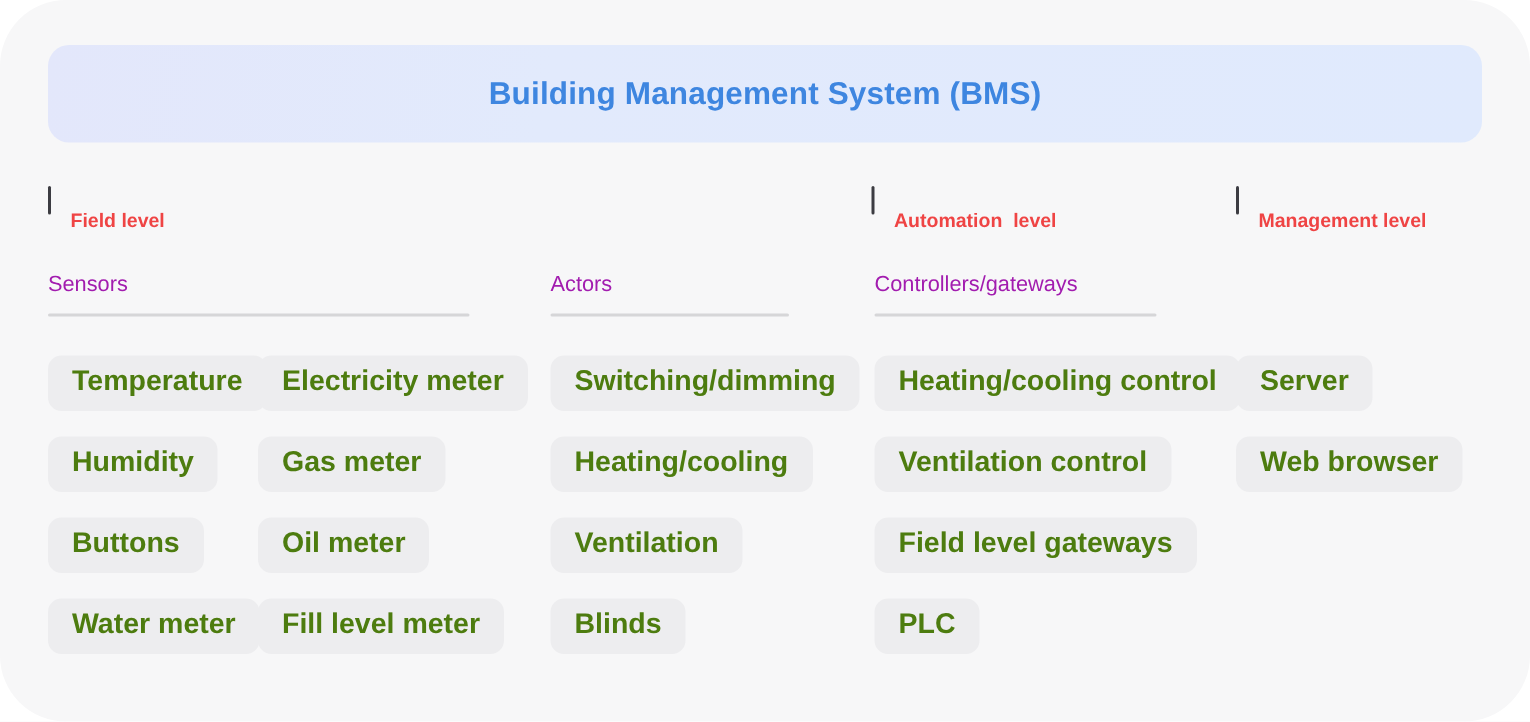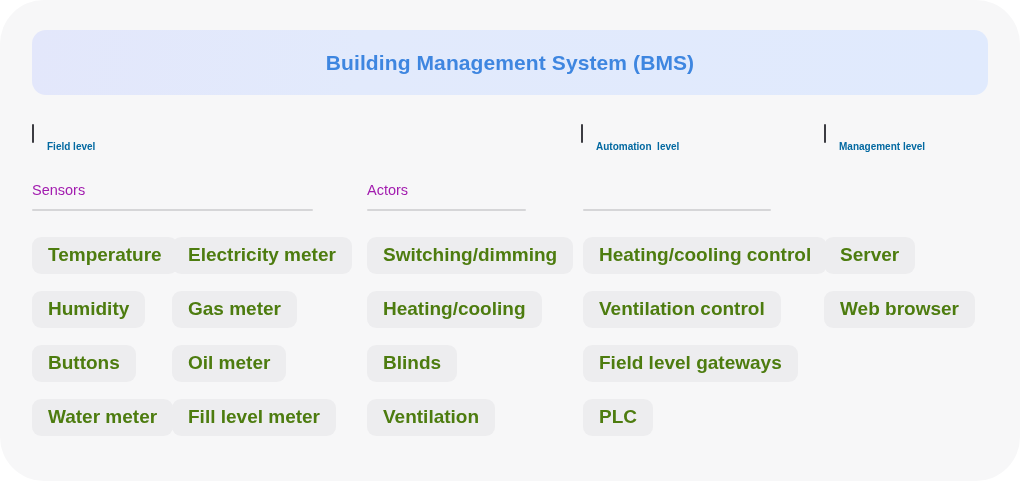--- a/index.html
+++ b/index.html
@@ -65,23 +65,23 @@
     height: 20px;
   }
   .level-bar {
     display: inline-block;
     width: 2px;
     height: 19px;
     background: #3c3c42;
     border-radius: 1px;
   }
   .level-label {
-    font-size: 10px;
+    font-size: 13px;
     font-weight: bold;
-    color: #0369a1;
+    color: #ef4444;
     white-space: pre;
     margin-top: 27px;
   }
   #lvl-field      { left: 32px;  top: 123px; }
   #lvl-automation { left: 581px; top: 123px; }
   #lvl-management { left: 824px; top: 123px; }
 
   
   .col-head {
     position: absolute;
@@ -153,41 +153,42 @@
       <span class="level-bar"></span>
       <span class="level-label">Management level</span>
     </div>
 
     <div class="col-head" id="head-sensors">Sensors</div>
     <div class="col-rule" id="rule-sensors"></div>
 
     <div class="col-head" id="head-actors">Actors</div>
     <div class="col-rule" id="rule-actors"></div>
 
+    <div class="col-head" id="head-ctrl">Controllers/gateways</div>
     <div class="col-rule" id="rule-ctrl"></div>
 
     <div class="chip-col" id="col-sensors-a">
       <div class="chip">Temperature</div>
       <div class="chip">Humidity</div>
       <div class="chip">Buttons</div>
       <div class="chip">Water meter</div>
     </div>
 
     <div class="chip-col" id="col-sensors-b">
       <div class="chip">Electricity meter</div>
       <div class="chip">Gas meter</div>
       <div class="chip">Oil meter</div>
       <div class="chip">Fill level meter</div>
     </div>
 
     <div class="chip-col" id="col-actors">
       <div class="chip">Switching/dimming</div>
       <div class="chip">Heating/cooling</div>
+      <div class="chip">Ventilation</div>
       <div class="chip">Blinds</div>
-      <div class="chip">Ventilation</div>
     </div>
 
     <div class="chip-col" id="col-ctrl">
       <div class="chip">Heating/cooling control</div>
       <div class="chip">Ventilation control</div>
       <div class="chip">Field level gateways</div>
       <div class="chip">PLC</div>
     </div>
 
     <div class="chip-col" id="col-mgmt">

